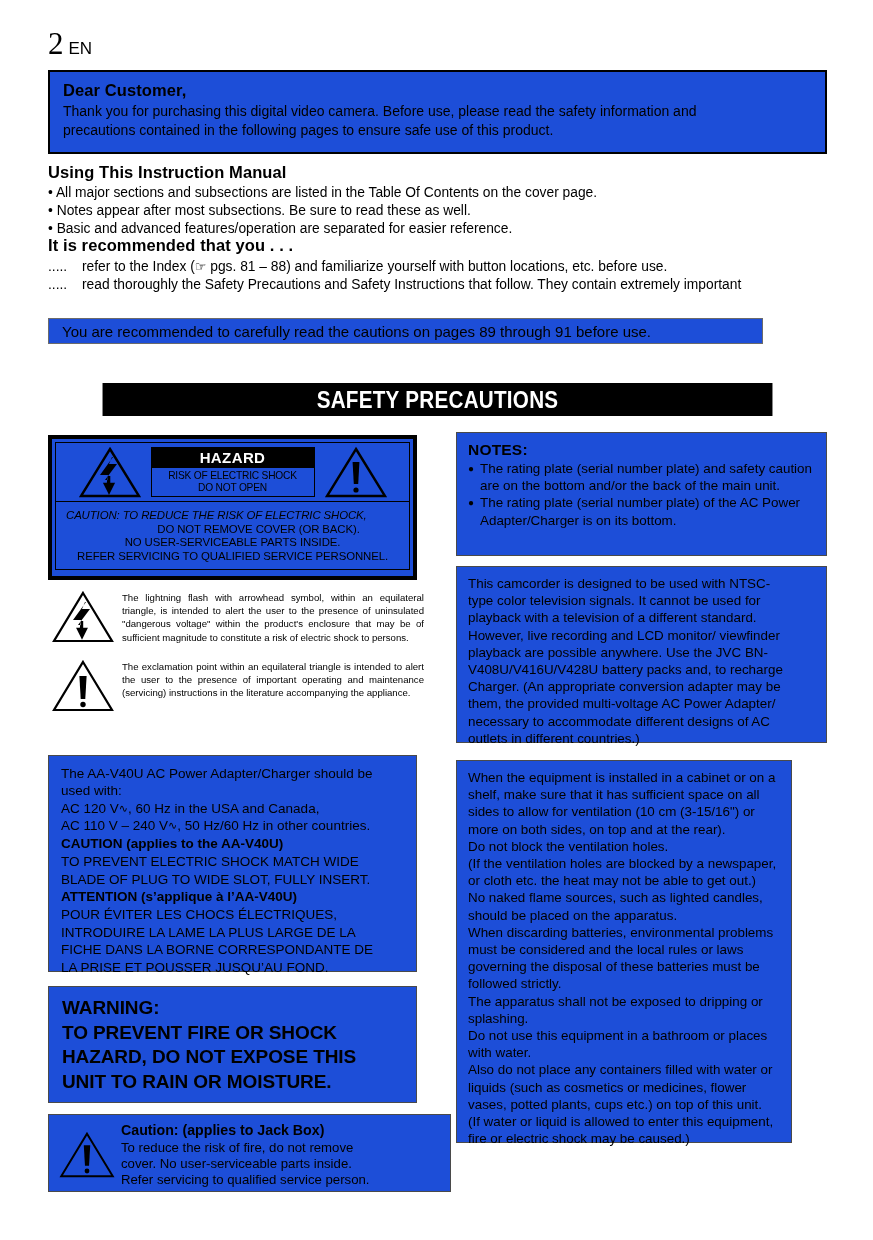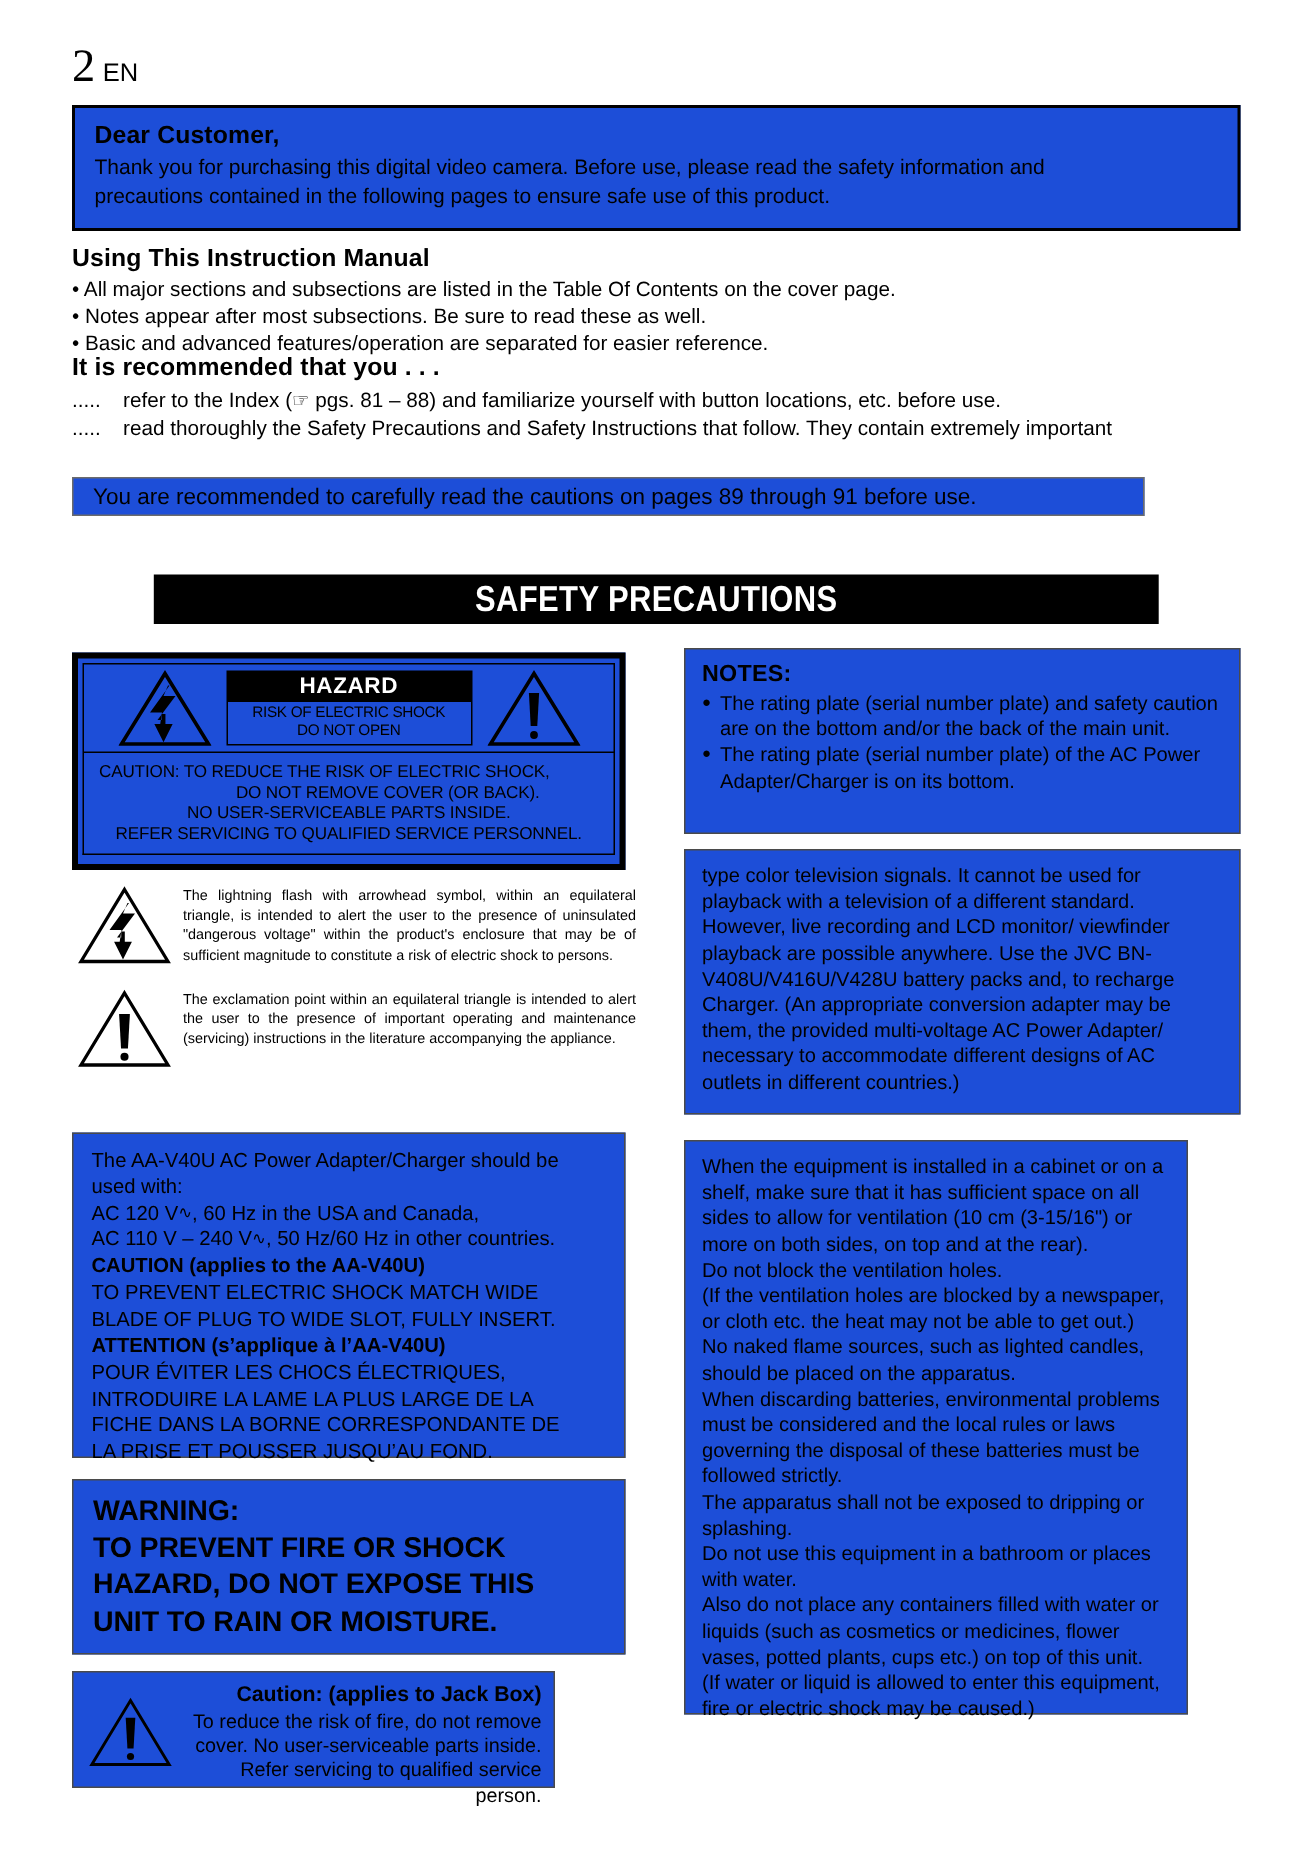--- a/index.html
+++ b/index.html
@@ -160,20 +160,21 @@
     box-sizing: border-box;
     padding-top: 7px;
     text-align: center;
     font-size: 11.4px;
     line-height: 13.5px;
     letter-spacing: -0.1px;
   }
   .csb-bottom .first-ln {
     text-align: left;
     padding-left: 10px;
+    font-style: italic;
   }
   .caution-plate {
     border: 1.6px solid #000;
     width: 164px;
     box-sizing: border-box;
   }
   .caution-plate .cp-title {
     background: #000;
     color: #fff;
     font-size: 15px;
@@ -247,23 +248,22 @@
   .warn-line {
     font-size: 19px;
     font-weight: bold;
     line-height: 24.5px;
     letter-spacing: -0.1px;
   }
 
   
   #jackbox-box {
     left: 48px; top: 1114px;
-    width: 322px; height: 78px;
+    width: 403px; height: 78px;
     padding: 6px 8px 0 10px;
-    text-align: right;
   }
   .jb-wrap {
     display: flex;
     align-items: flex-start;
   }
   .jb-icon { width: 62px; flex: none; padding-top: 10px; }
   .jb-text { flex: 1; padding-top: 1px; }
   .jb-title {
     font-size: 14.2px;
     font-weight: bold;
@@ -459,20 +459,21 @@
       <span class="note-dot">●</span>
       <span class="note-txt">The rating plate (serial number plate) and safety caution are on the bottom and/or the back of the main unit.</span>
     </div>
     <div class="note-item">
       <span class="note-dot">●</span>
       <span class="note-txt">The rating plate (serial number plate) of the AC Power Adapter/Charger is on its bottom.</span>
     </div>
   </div>
 
   <div class="box box-thin" id="ntsc-box">
+    <div>This camcorder is designed to be used with NTSC-</div>
     <div>type color television signals. It cannot be used for</div>
     <div>playback with a television of a different standard.</div>
     <div>However, live recording and LCD monitor/ viewfinder</div>
     <div>playback are possible anywhere. Use the JVC BN-</div>
     <div>V408U/V416U/V428U battery packs and, to recharge</div>
     <div>Charger. (An appropriate conversion adapter may be</div>
     <div>them, the provided multi-voltage AC Power Adapter/</div>
     <div>necessary to accommodate different designs of AC</div>
     <div>outlets in different countries.)</div>
   </div>

